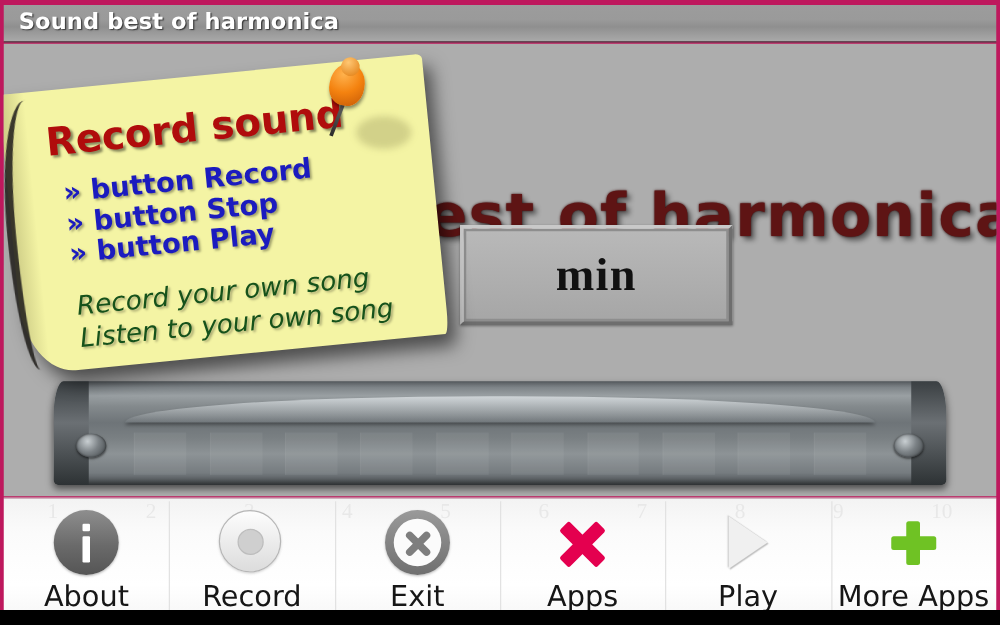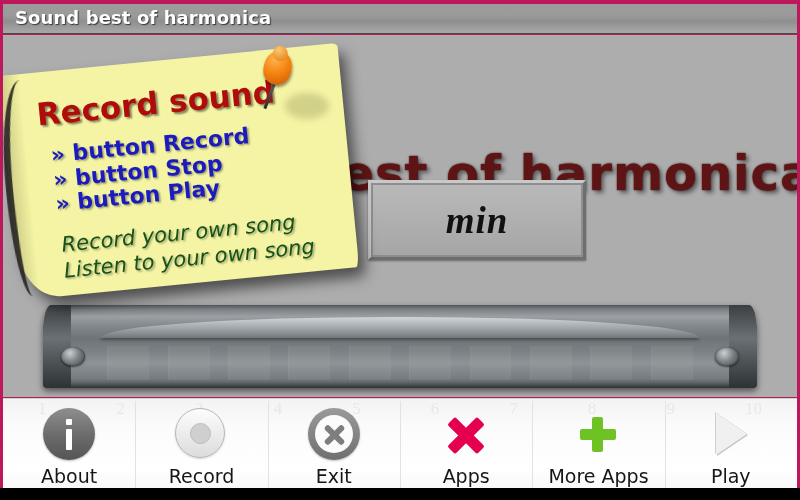--- a/index.html
+++ b/index.html
@@ -63,21 +63,21 @@
     background: linear-gradient(to bottom, #b9b9b9, #a6a6a6);
     border: 3px solid;
     border-color: #c9c9c9 #6e6e6e #6e6e6e #c9c9c9;
     box-shadow: inset 0 0 0 2px #8e8e8e, 0 1px 2px rgba(0,0,0,0.4);
     box-sizing: border-box;
     display: flex;
     align-items: center;
     justify-content: center;
   }
   #box-left  { left: 195px; top: 145px; width: 150px; height: 75px; }
-  #box-right { left: 365px; top: 145px; width: 218px; height: 80px; font-style: italic; }
+  #box-right { left: 365px; top: 145px; width: 218px; height: 80px; }
   .bevel-label {
     font-family: "Liberation Serif", serif;
     font-size: 37px;
     font-weight: bold;
     color: #111;
     letter-spacing: 1px;
   }
 
   
   .harmonica {
@@ -273,21 +273,21 @@
   }
   .tb-item + .tb-item::before {
     content: "";
     position: absolute;
     left: 0; top: 2px;
     width: 1px; height: 95px;
     background: #e2e2e2;
   }
   .tb-label {
     margin-top: 5px;
-    font-size: 19px;
+    font-size: 23px;
     color: #161616;
     font-family: "DejaVu Sans", sans-serif;
   }
   .tb-icon {
     width: 52px; height: 52px;
     position: relative;
   }
 
   
   .ic-about {
@@ -475,28 +475,28 @@
 
     <div class="tb-item">
       <div class="tb-icon ic-stop">
         <div class="b1"></div>
           <div class="b2"></div>
       </div>
       <div class="tb-label">Apps</div>
     </div>
 
     <div class="tb-item">
+      <div class="tb-icon">
+        <div class="ic-play"></div>
+      </div>
+      <div class="tb-label">Play</div>
+    </div>
+
+    <div class="tb-item">
       <div class="tb-icon ic-plus">
         <div class="h"></div>
           <div class="v"></div>
       </div>
       <div class="tb-label">More Apps</div>
     </div>
-
-    <div class="tb-item">
-      <div class="tb-icon">
-        <div class="ic-play"></div>
-      </div>
-      <div class="tb-label">Play</div>
-    </div>
   </div>
 
 </div>
 
 </body></html>

